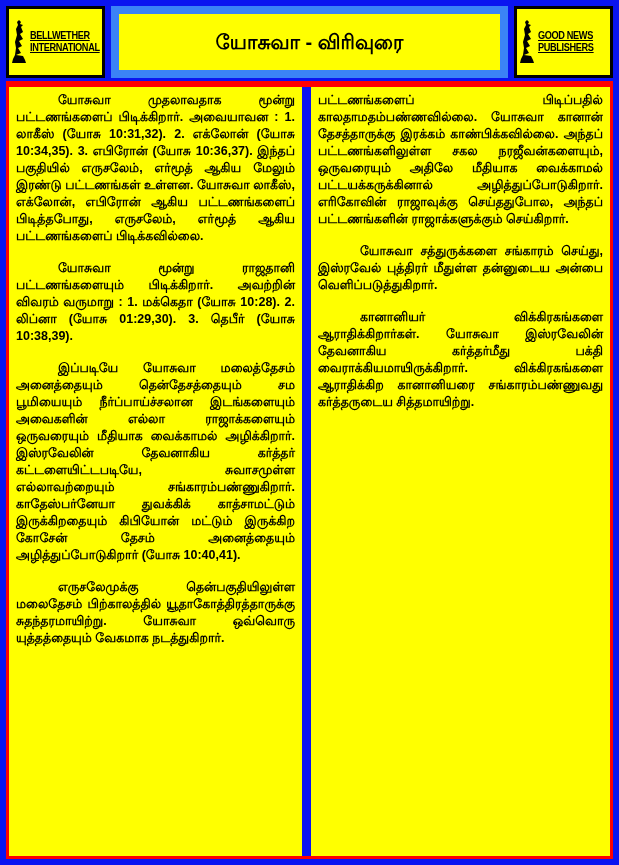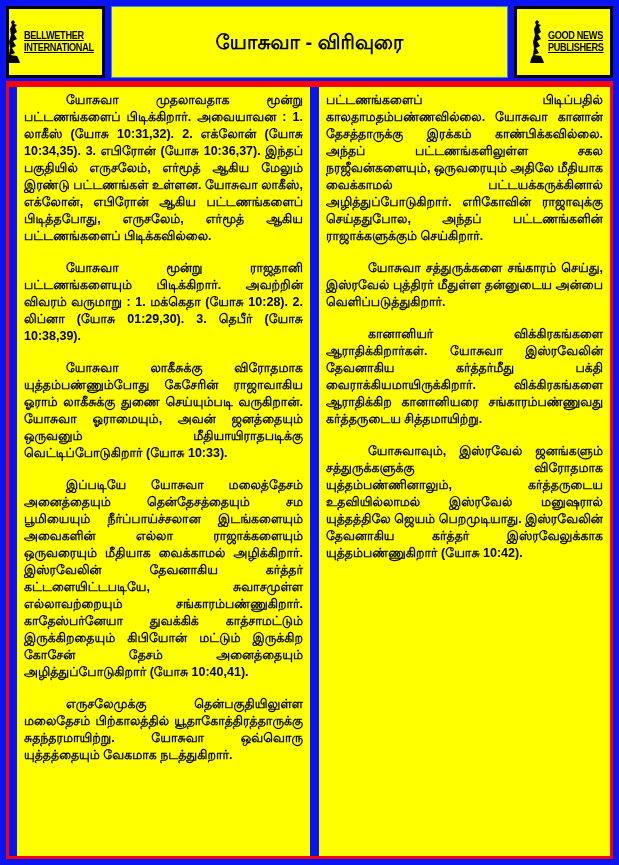--- a/index.html
+++ b/index.html
@@ -5,44 +5,44 @@
   html,body{margin:0;padding:0;}
   body{width:619px;height:865px;font-family:"Liberation Sans",sans-serif;}
   .page{
     box-sizing:border-box;width:619px;height:865px;
     background:#0a14f0;padding:6px;display:flex;flex-direction:column;
   }
   
   .header{display:flex;gap:6px;height:72px;flex:0 0 auto;}
   .logo-box{
     box-sizing:border-box;background:#ffff00;border:3px solid #000;
-    width:99px;display:flex;align-items:center;justify-content:flex-end;gap:3px;
+    width:99px;display:flex;align-items:center;justify-content:flex-start;gap:3px;
     padding:2px;
   }
   .logo-lines{display:flex;flex-direction:column;line-height:1.25;}
   .logo-line{
     font-weight:bold;font-size:10px;letter-spacing:-0.4px;color:#000;
     text-decoration:underline;white-space:nowrap;
     transform:scaleX(0.92);transform-origin:left;
   }
   .statue{flex:0 0 auto;}
   .title-box{
-    box-sizing:border-box;flex:1;background:#ffff00;border:1px solid #3b82f6;
+    box-sizing:border-box;flex:1;background:#ffff00;border:8px solid #3b82f6;
     display:flex;flex-direction:column;align-items:center;justify-content:center;
   }
   .title-tamil{font-weight:bold;font-size:20px;color:#000;line-height:1.2;}
   .title-english{
     font-family:"Liberation Serif",serif;font-weight:bold;font-size:21px;
     color:#000;letter-spacing:2px;line-height:1.2;margin-top:2px;
   }
   
   .body-frame{
     box-sizing:border-box;flex:1;margin-top:3px;
     border:3px solid #ff0000;border-top-width:6px;
-    background:#0a14f0;display:flex;overflow:hidden;padding-left:8px;
+    background:#0a14f0;display:flex;overflow:hidden;
   }
   .col{
     box-sizing:border-box;background:#ffff00;overflow:hidden;
     padding:5px 7px 4px 7px;color:#000;
   }
   .col.left{width:293px;}
   .col.right{flex:1;}
   .divider{width:9px;background:#0a14f0;flex:0 0 auto;}
   .col p{
     margin:0 0 15px 0;
@@ -83,29 +83,27 @@
       </div>
     </div>
 
   </div>
 
   <div class="body-frame">
 
     <div class="col left">
       <p class="indent">யோசுவா முதலாவதாக மூன்று பட்டணங்களைப் பிடிக்கிறார். அவையாவன : 1. லாகீஸ் (யோசு 10:31,32). 2. எக்லோன் (யோசு 10:34,35). 3. எபிரோன் (யோசு 10:36,37). இந்தப் பகுதியில் எருசலேம், எர்மூத் ஆகிய மேலும் இரண்டு பட்டணங்கள் உள்ளன. யோசுவா லாகீஸ், எக்லோன், எபிரோன் ஆகிய பட்டணங்களைப் பிடித்தபோது, எருசலேம், எர்மூத் ஆகிய பட்டணங்களைப் பிடிக்கவில்லை.</p>
       <p class="indent">யோசுவா மூன்று ராஜதானி பட்டணங்களையும் பிடிக்கிறார். அவற்றின் விவரம் வருமாறு : 1. மக்கெதா (யோசு 10:28). 2. லிப்னா (யோசு 01:29,30). 3. தெபீர் (யோசு 10:38,39).</p>
-      <p class="indent">யோசுவா லாகீசுக்கு விரோதமாக யுத்தம்பண்ணும்போது கேசேரின் ராஜாவாகிய ஓராம் லாகீசுக்கு துணை செய்யும்படி வருகிறான். யோசுவா ஓராமையும், அவன் ஜனத்தையும் ஒருவனும் மீதியாயிராதபடிக்கு வெட்டிப்போடுகிறார் (யோசு 10:33).</p>
       <p class="indent">இப்படியே யோசுவா மலைத்தேசம் அனைத்தையும் தென்தேசத்தையும் சம பூமியையும் நீர்ப்பாய்ச்சலான இடங்களையும் அவைகளின் எல்லா ராஜாக்களையும் ஒருவரையும் மீதியாக வைக்காமல் அழிக்கிறார். இஸ்ரவேலின் தேவனாகிய கர்த்தர் கட்டளையிட்டபடியே, சுவாசமுள்ள எல்லாவற்றையும் சங்காரம்பண்ணுகிறார். காதேஸ்பர்னேயா துவக்கிக் காத்சாமட்டும் இருக்கிறதையும் கிபியோன் மட்டும் இருக்கிற கோசேன் தேசம் அனைத்தையும் அழித்துப்போடுகிறார் (யோசு 10:40,41).</p>
       <p class="indent">எருசலேமுக்கு தென்பகுதியிலுள்ள மலைதேசம் பிற்காலத்தில் யூதாகோத்திரத்தாருக்கு சுதந்தரமாயிற்று. யோசுவா ஒவ்வொரு யுத்தத்தையும் வேகமாக நடத்துகிறார்.</p>
     </div>
 
     <div class="divider"></div>
 
     <div class="col right">
       <p>பட்டணங்களைப் பிடிப்பதில் காலதாமதம்பண்ணவில்லை. யோசுவா கானான் தேசத்தாருக்கு இரக்கம் காண்பிக்கவில்லை. அந்தப் பட்டணங்களிலுள்ள சகல நரஜீவன்களையும், ஒருவரையும் அதிலே மீதியாக வைக்காமல் பட்டயக்கருக்கினால் அழித்துப்போடுகிறார். எரிகோவின் ராஜாவுக்கு செய்ததுபோல, அந்தப் பட்டணங்களின் ராஜாக்களுக்கும் செய்கிறார்.</p>
       <p class="indent">யோசுவா சத்துருக்களை சங்காரம் செய்து, இஸ்ரவேல் புத்திரர் மீதுள்ள தன்னுடைய அன்பை வெளிப்படுத்துகிறார்.</p>
       <p class="indent">கானானியர் விக்கிரகங்களை ஆராதிக்கிறார்கள். யோசுவா இஸ்ரவேலின் தேவனாகிய கர்த்தர்மீது பக்தி வைராக்கியமாயிருக்கிறார். விக்கிரகங்களை ஆராதிக்கிற கானானியரை சங்காரம்பண்ணுவது கர்த்தருடைய சித்தமாயிற்று.</p>
-      <p class="indent">யோசுவாவும், இஸ்ரவேல் ஜனங்களும் சத்துருக்களுக்கு விரோதமாக யுத்தம்பண்ணினாலும், கர்த்தருடைய உதவியில்லாமல் இஸ்ரவேல் மனுஷரால் யுத்தத்திலே ஜெயம் பெறமுடியாது. இஸ்ரவேலின் தேவனாகிய கர்த்தர் இஸ்ரவேலுக்காக யுத்தம்பண்ணுகிறார் (யோசு 10:42).</p>
     </div>
 
   </div>
 
 </div>
 
 </body></html>

